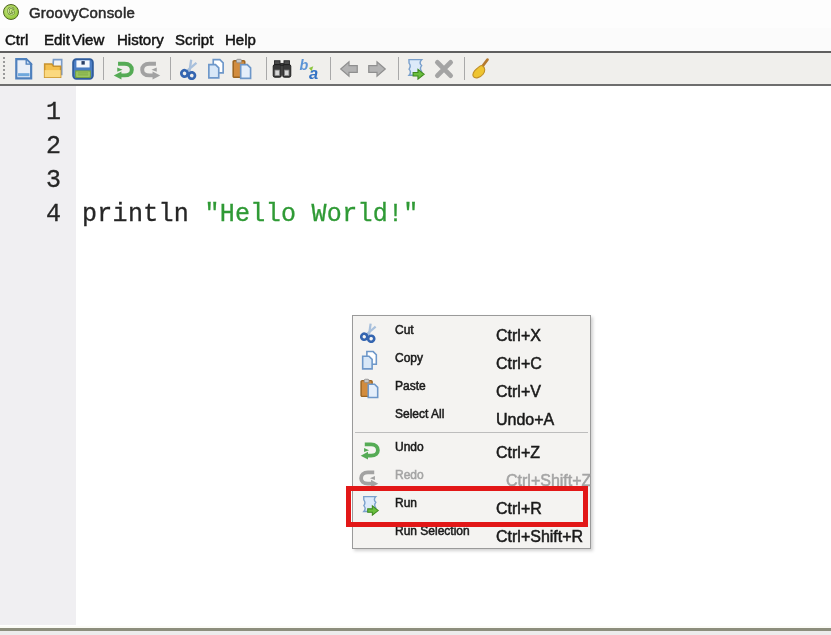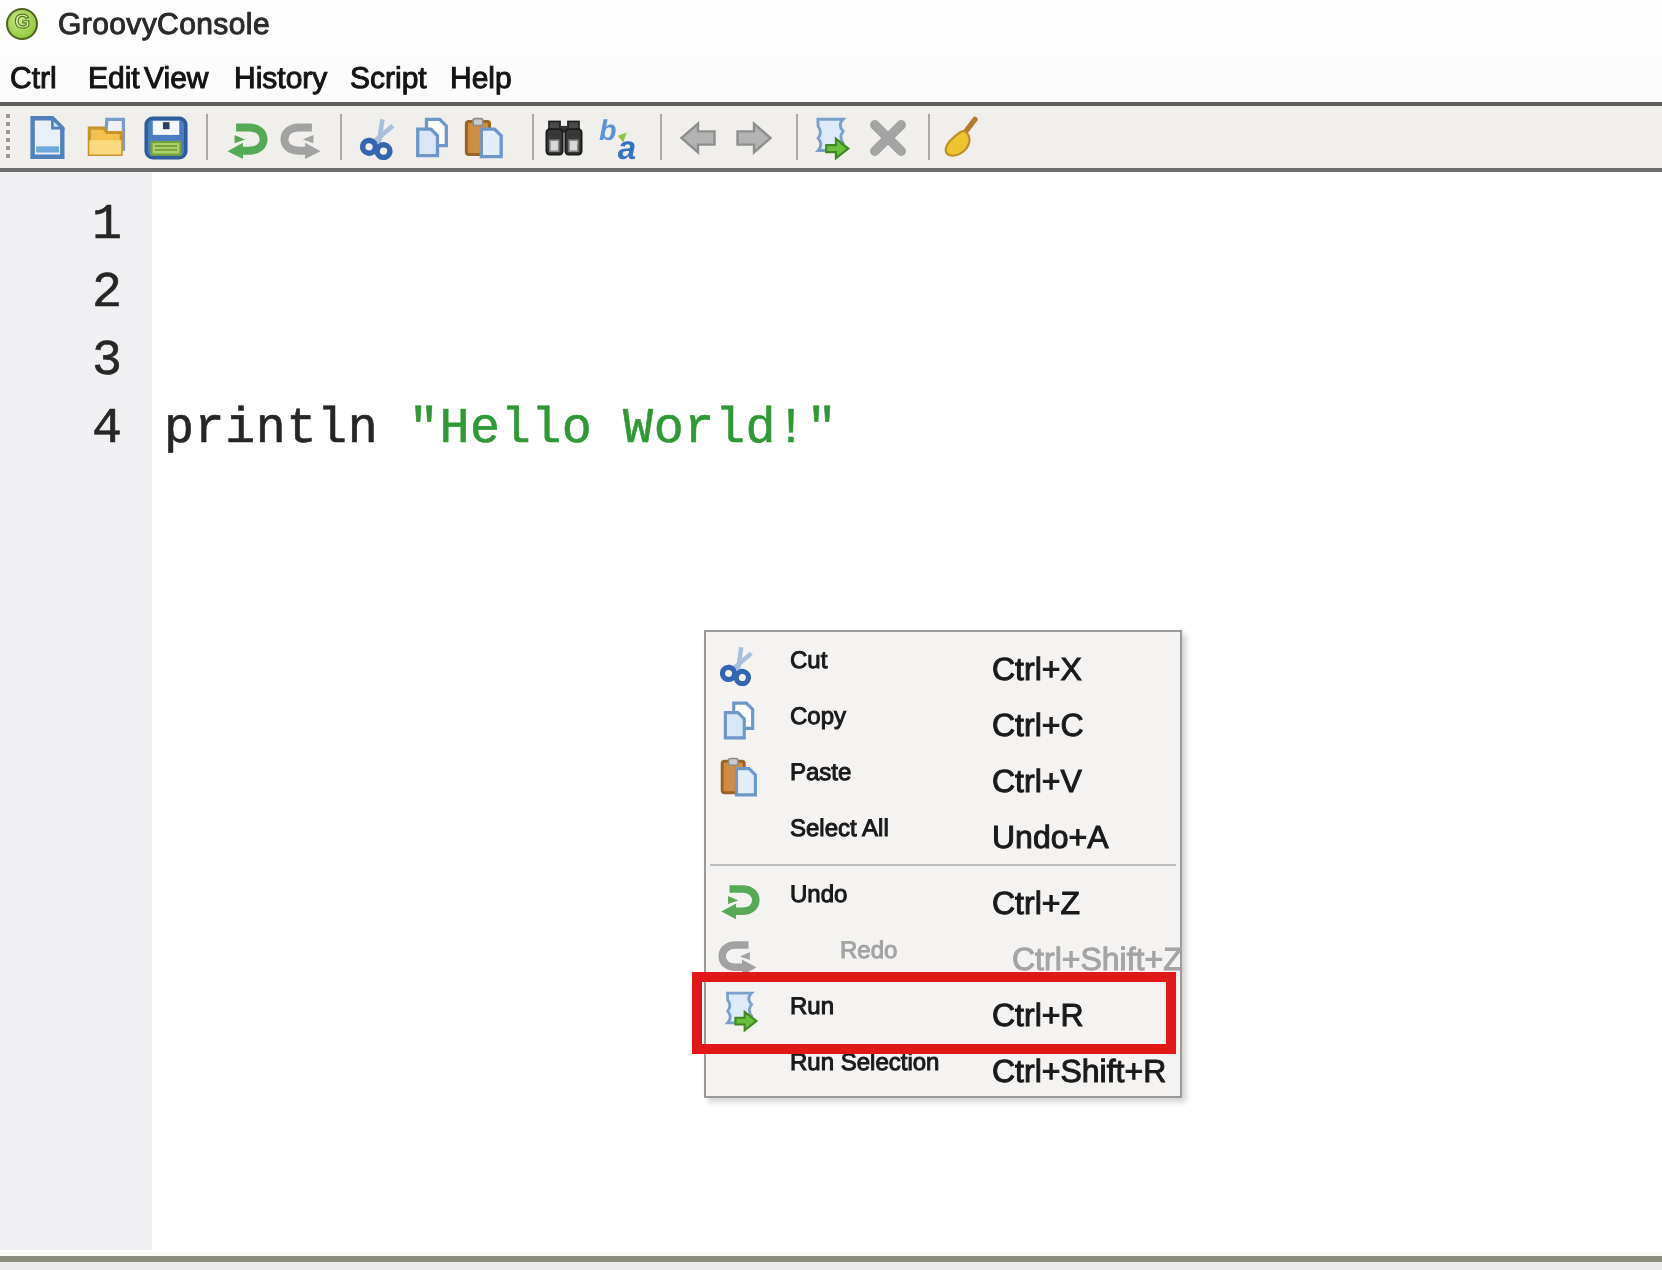--- a/index.html
+++ b/index.html
@@ -197,21 +197,21 @@
         <span class="sc">Ctrl+Z</span>
       </div>
     <div class="mi" style="top:148px">
         <span class="ic" id="m-redo"><svg xmlns="http://www.w3.org/2000/svg" viewBox="0 0 20 20">
             <g transform="translate(20,0) scale(-1,1)">
               <path d="M5.5 5.2 L11.5 5.2 C15.8 5.2 18 7.8 18 10.6 C18 13.4 15.8 15.8 11.5 15.8 L7.8 15.8" fill="none" stroke="#a2a2a2" stroke-width="3.6"></path>
               <polygon points="8.6,12.2 1.6,16 8.6,19.6" fill="#a2a2a2"></polygon>
               <polygon points="4.8,8.6 9.6,10.7 4.8,12.4" fill="#a2a2a2"></polygon>
             </g>
           </svg></span>
-        <span class="lb dis2" style="color: rgb(164, 164, 164); margin-left: 25px; -webkit-text-stroke: 0.5px rgb(164, 164, 164);">Redo</span>
+        <span class="lb dis2" style="color: rgb(164, 164, 164); -webkit-text-stroke: 0.5px rgb(164, 164, 164);">Redo</span>
         <span class="sc dis2" style="color: rgb(164, 164, 164); margin-left: 10px; -webkit-text-stroke: 0.5px rgb(164, 164, 164);">Ctrl+Shift+Z</span>
       </div>
     <div class="mi" style="top:176px">
         <span class="ic" id="m-run"><svg xmlns="http://www.w3.org/2000/svg" viewBox="0 0 20 20">
             <path d="M4.5 1.5 h11.5 c-1.8 1.8 -1.8 3.6 0 5.4 c-1.4 1.8 -1.4 3.6 0 5.4 l-0.4 3.4 h-11 c1.6 -1.8 1.6 -3.8 0 -5.6 c1.4 -1.8 1.4 -3.6 0 -5.4 z" fill="#ddeafa" stroke="#7aa0cc" stroke-width="1.3"></path>
             <path d="M8.3 13.2 h4.4 v-2.8 l5.6 4.4 -5.6 4.4 v-2.8 h-4.4 z" fill="#6abf3e" stroke="#3f8a1f" stroke-width="1"></path>
           </svg></span>
         <span class="lb">Run</span>
         <span class="sc">Ctrl+R</span>
       </div>

